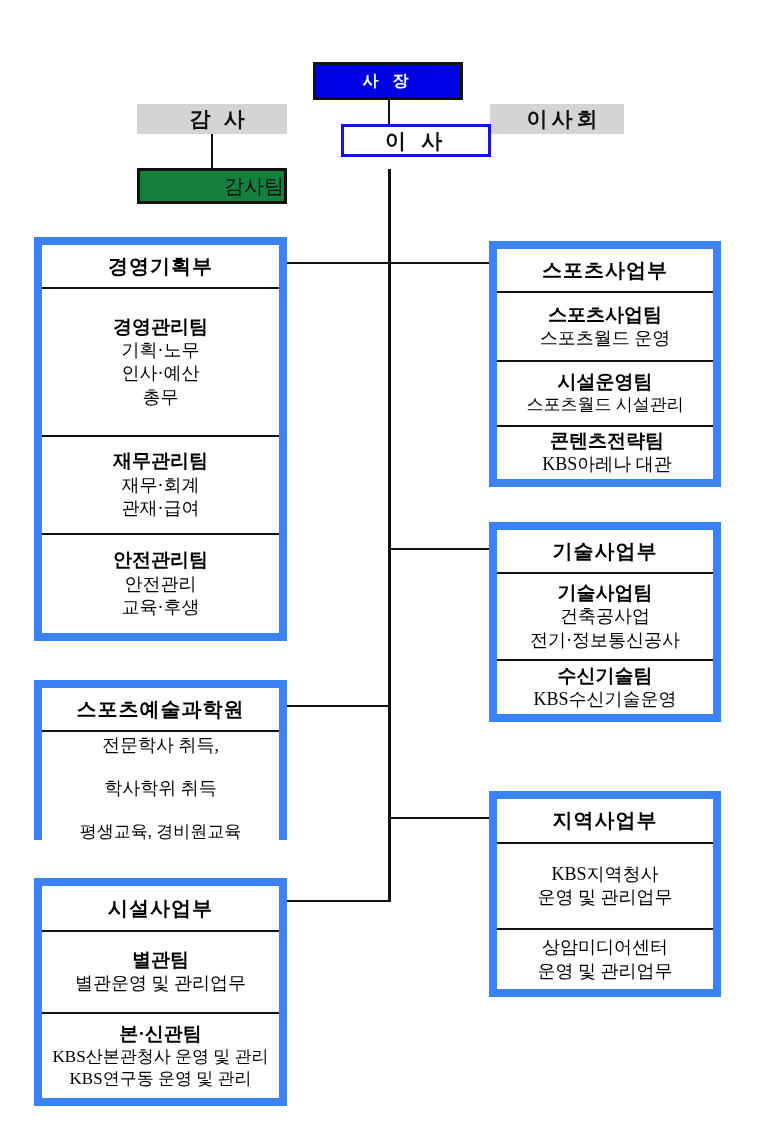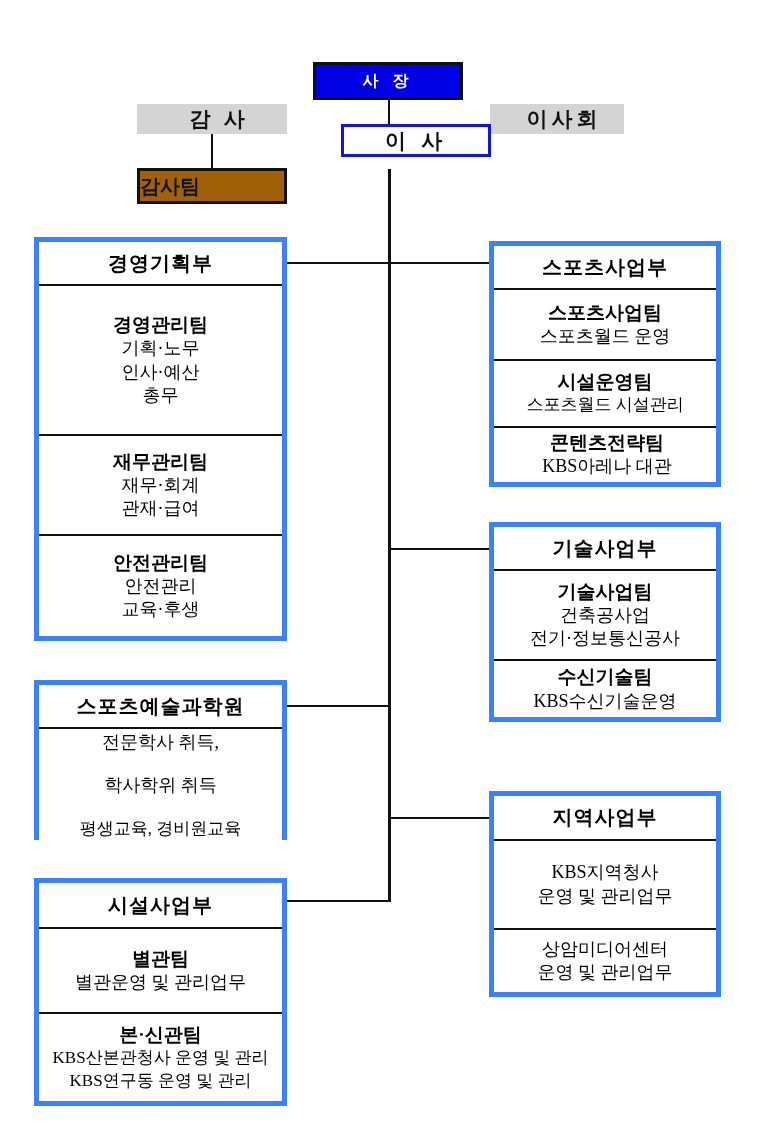--- a/index.html
+++ b/index.html
@@ -17,21 +17,21 @@
     height: 1137px;
     overflow: hidden;
     background: #ffffff;
   }
 
   
   .box {
     position: absolute;
     box-sizing: border-box;
     background: #ffffff;
-    border: 5px solid #3b82f6;
+    border: 8px solid #3b82f6;
     display: flex;
     flex-direction: column;
   }
   .gray-box {
     position: absolute;
     box-sizing: border-box;
     background: #d4d4d4;
     border: 0;
     display: flex;
     align-items: center;
@@ -64,28 +64,27 @@
     align-items: center;
     justify-content: center;
     font-weight: bold;
     font-size: 21px;
     letter-spacing: 5px;
     color: #111111;
   }
   .plain-box {
     position: absolute;
     box-sizing: border-box;
-    background: #a16207;
+    background: #15803d;
     border: 3px solid #111111;
     display: flex;
     align-items: center;
-    justify-content: flex-start;
+    justify-content: flex-end;
     font-size: 20px;
     color: #111111;
-    font-weight: bold;
   }
 
   
   .dept-head {
     flex: 0 0 auto;
     display: flex;
     align-items: center;
     justify-content: center;
     font-weight: bold;
     font-size: 20px;

